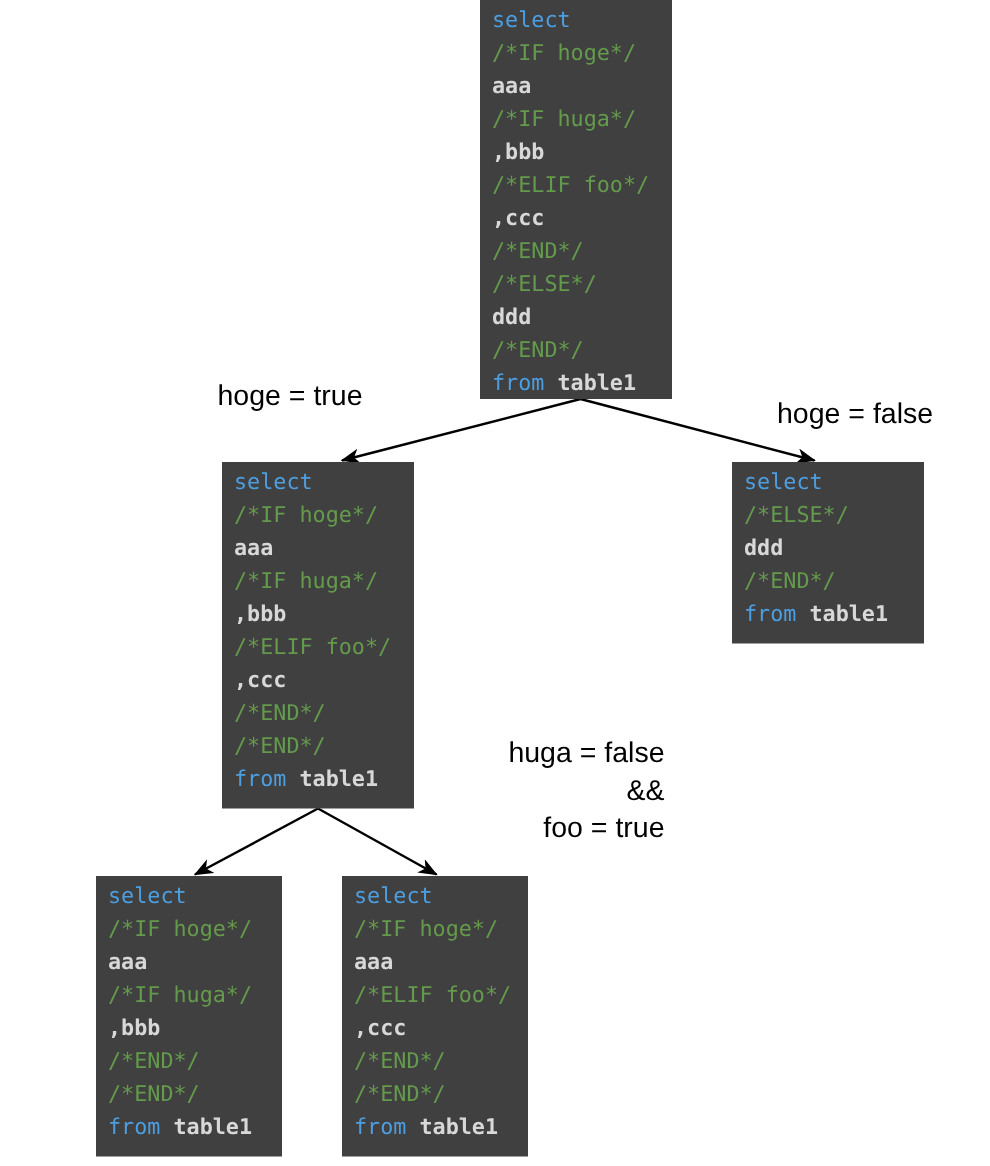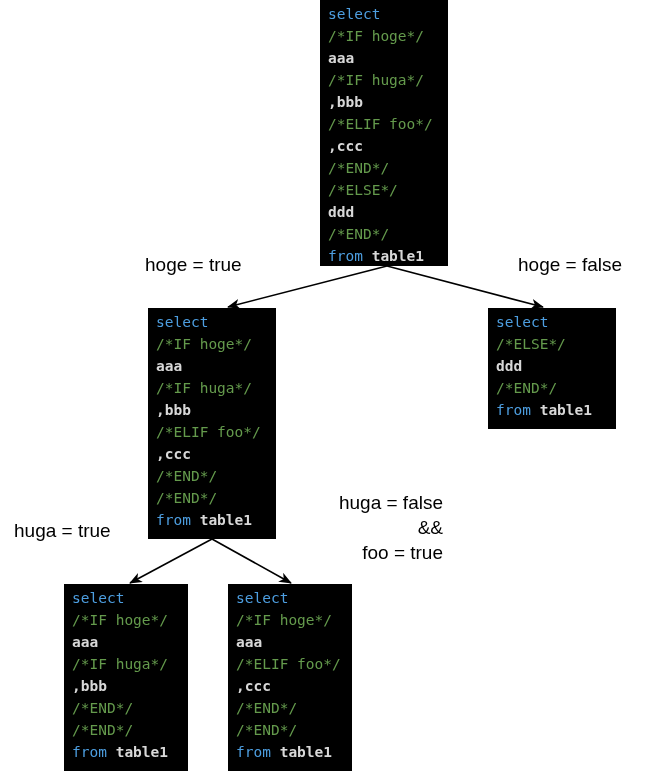--- a/index.html
+++ b/index.html
@@ -19,21 +19,21 @@
   #edges {
     position: absolute;
     left: 0;
     top: 0;
     width: 660px;
     height: 777px;
     pointer-events: none;
   }
   .code-block {
     position: absolute;
-    background: #000000;
+    background: #404040;
     box-sizing: border-box;
     padding: 3px 8px 4px 8px;
     font-family: "DejaVu Sans Mono", "Liberation Mono", monospace;
     font-size: 14.5px;
     line-height: 22px;
     white-space: pre;
     color: #d4d4d4;
     z-index: 2;
   }
   .code-line {
@@ -76,21 +76,20 @@
   <div class="code-block" style="left:148px; top:308px; width:128px; height:231px;"><div class="code-line"><span class="tok-kw">select</span></div><div class="code-line"><span class="tok-cm">/*IF hoge*/</span></div><div class="code-line"><span class="tok-id">aaa</span></div><div class="code-line"><span class="tok-cm">/*IF huga*/</span></div><div class="code-line"><span class="tok-id">,bbb</span></div><div class="code-line"><span class="tok-cm">/*ELIF foo*/</span></div><div class="code-line"><span class="tok-id">,ccc</span></div><div class="code-line"><span class="tok-cm">/*END*/</span></div><div class="code-line"><span class="tok-cm">/*END*/</span></div><div class="code-line"><span class="tok-kw">from </span><span class="tok-id">table1</span></div></div>
 
   <div class="code-block" style="left:488px; top:308px; width:128px; height:121px;"><div class="code-line"><span class="tok-kw">select</span></div><div class="code-line"><span class="tok-cm">/*ELSE*/</span></div><div class="code-line"><span class="tok-id">ddd</span></div><div class="code-line"><span class="tok-cm">/*END*/</span></div><div class="code-line"><span class="tok-kw">from </span><span class="tok-id">table1</span></div></div>
 
   <div class="code-block" style="left:64px; top:584px; width:124px; height:187px;"><div class="code-line"><span class="tok-kw">select</span></div><div class="code-line"><span class="tok-cm">/*IF hoge*/</span></div><div class="code-line"><span class="tok-id">aaa</span></div><div class="code-line"><span class="tok-cm">/*IF huga*/</span></div><div class="code-line"><span class="tok-id">,bbb</span></div><div class="code-line"><span class="tok-cm">/*END*/</span></div><div class="code-line"><span class="tok-cm">/*END*/</span></div><div class="code-line"><span class="tok-kw">from </span><span class="tok-id">table1</span></div></div>
 
   <div class="code-block" style="left:228px; top:584px; width:124px; height:187px;"><div class="code-line"><span class="tok-kw">select</span></div><div class="code-line"><span class="tok-cm">/*IF hoge*/</span></div><div class="code-line"><span class="tok-id">aaa</span></div><div class="code-line"><span class="tok-cm">/*ELIF foo*/</span></div><div class="code-line"><span class="tok-id">,ccc</span></div><div class="code-line"><span class="tok-cm">/*END*/</span></div><div class="code-line"><span class="tok-cm">/*END*/</span></div><div class="code-line"><span class="tok-kw">from </span><span class="tok-id">table1</span></div></div>
 
   <div class="edge-label" style="left:145px; top:252px;">hoge = true</div>
 
-  <div class="edge-label" style="left:518px; top:252px;">hoge = false</div>
+  <div class="edge-label" style="left:518px; top:264px;">hoge = false</div>
 
-  <div class="edge-label" style="left:14px; top:518px;">huga = true</div>
 
   <div class="edge-label center" style="left:298px; top:490px; width:145px;">huga = false
 &amp;&amp;
 foo = true</div>
 
 </div>
 
 </body></html>

